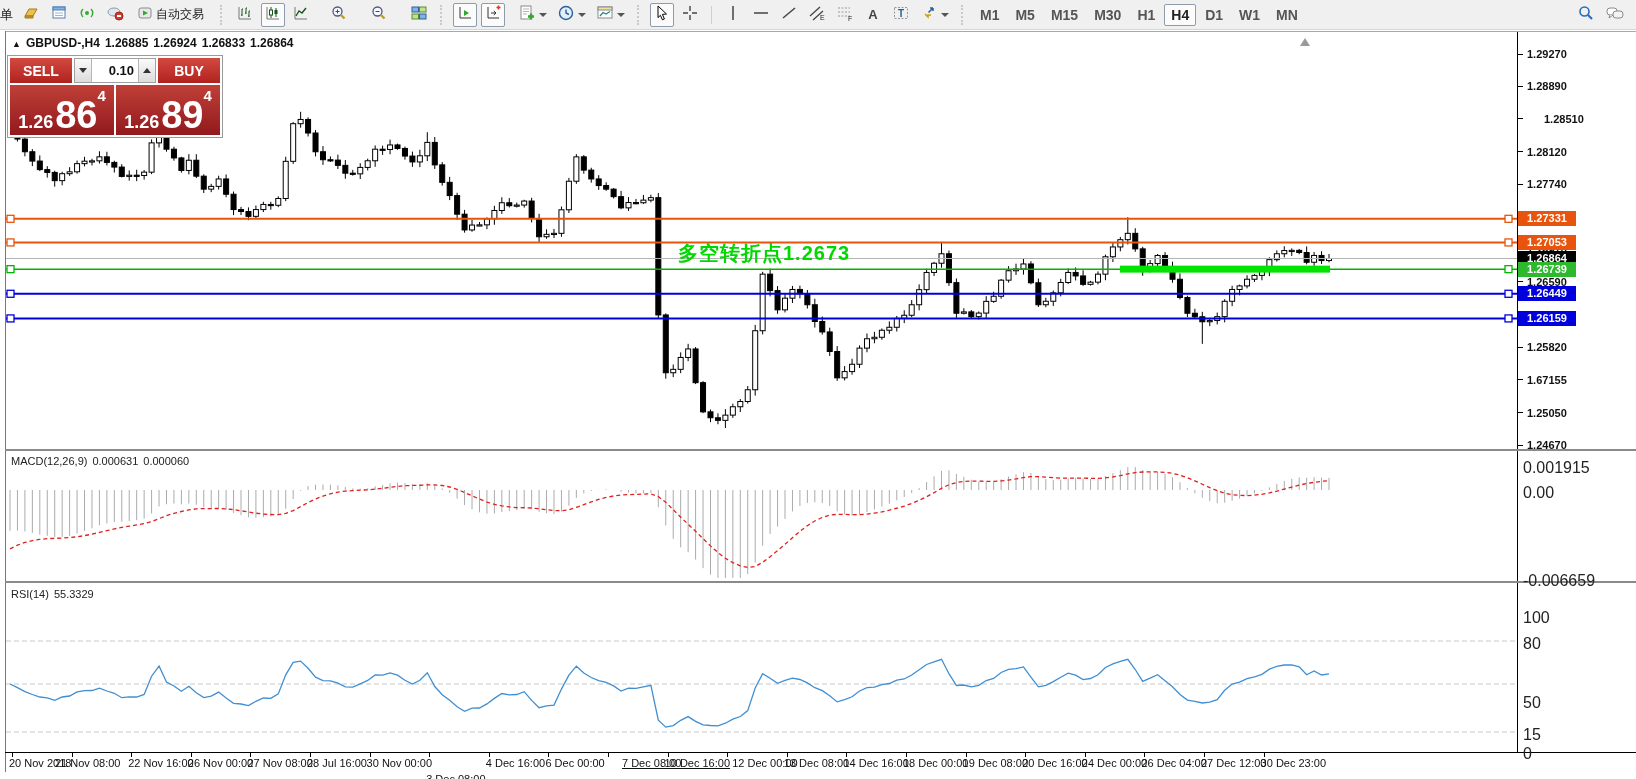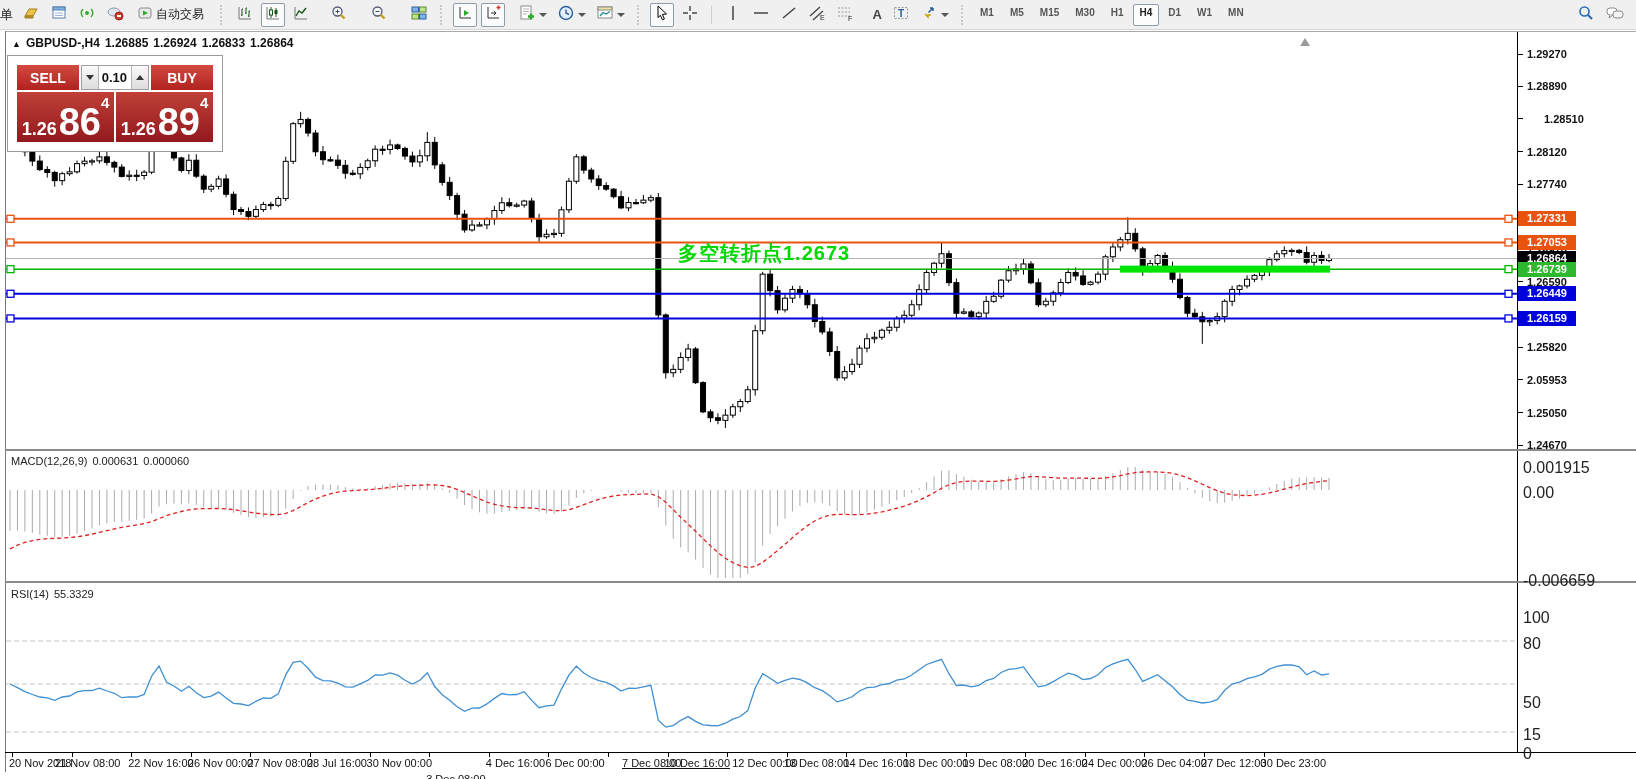--- a/index.html
+++ b/index.html
@@ -2,46 +2,46 @@
 <html><head>
 <meta charset="utf-8">
 <style>
 *{box-sizing:border-box;margin:0;padding:0}
 body{margin:0;background:#fff}
 #app{position:relative;width:1636px;height:779px;background:#fff;overflow:hidden;
      font-family:"Liberation Sans",sans-serif;-webkit-font-smoothing:antialiased}
 
 .toolbar{position:absolute;left:0;top:0;width:1636px;height:30px;background:#f0f0f0;
   border-bottom:1px solid #d6d6d6;display:flex;align-items:center;z-index:20}
-.tbtn{height:24px;min-width:24px;padding:0 2px;display:flex;align-items:center;justify-content:flex-end;
+.tbtn{height:24px;min-width:24px;padding:0 2px;display:flex;align-items:center;justify-content:center;
   border:1px solid transparent;border-radius:2px;margin:0 2px;color:#333;font-size:12px}
 .tbtn.pressed{background:#fbfbfb;border:1px solid #8e9bab}
 .grip{width:4px;height:20px;border-left:2px dotted #c9c9c9;margin:0 7px}
 .vsep{width:1px;height:18px;background:#cfcfcf;margin:0 7px}
-.tf-btn{height:22px;padding:2px 6px;font-size:10px;font-weight:bold;color:#555;border:1px solid transparent;
+.tf-btn{height:22px;padding:2px 6px;font-size:14px;font-weight:bold;color:#555;border:1px solid transparent;
   border-radius:2px;margin:12px 1px}
 .tf-btn.pressed{background:#fcfcfc;border:1px solid #8e9bab;color:#222}
 .autotrade{display:flex;align-items:center;gap:4px;font-size:12px;color:#222;padding:0 6px}
 .caret{width:0;height:0;border-left:4px solid transparent;border-right:4px solid transparent;
   border-top:4px solid #555;margin-left:3px}
 .newordertxt{font-size:13px;color:#222;margin:0 4px 0 0}
 
 .win-top{position:absolute;left:5px;top:31px;width:1631px;height:1px;background:#a8a8a8}
 .win-left{position:absolute;left:5px;top:31px;width:1px;height:741px;background:#787878}
 .axis-line{position:absolute;left:1517px;top:32px;width:1px;height:720px;background:#000}
 .sep1{position:absolute;left:5px;top:449px;width:1631px;height:2px;background:#8a8a8a}
 .sep2{position:absolute;left:5px;top:581px;width:1631px;height:2px;background:#8a8a8a}
 .sep3{position:absolute;left:5px;top:752px;width:1631px;height:1px;background:#000}
 svg.panel{position:absolute;background:transparent}
 
 .chart-title{position:absolute;left:12px;top:36px;font-size:12px;font-weight:bold;color:#111;z-index:6;
   display:flex;gap:5px;align-items:baseline}
 .chart-title .tri{font-size:9px}
 
-.qp{position:absolute;left:7px;top:55px;width:216px;z-index:8;border:1px solid #9a9a9a;background:#fff;padding:9px}
+.qp{position:absolute;left:7px;top:55px;width:216px;z-index:8;border:1px solid #9a9a9a;background:#fff;padding:2px}
 .qp-row1{display:flex;height:25px;gap:2px}
 .qp-btn{flex:0 0 62px;background:linear-gradient(#d24a40,#b1221f);color:#fff;font-size:14px;font-weight:bold;
   display:flex;align-items:center;justify-content:center}
 .qp-stepper{flex:1;display:flex;border:1px solid #a0a0a0}
 .step-btn{width:17px;background:linear-gradient(#fafafa,#dcdcdc);border-right:1px solid #b5b5b5;
   display:flex;align-items:center;justify-content:center}
 .step-btn:last-child{border-right:none;border-left:1px solid #b5b5b5}
 .tri-up{width:0;height:0;border-left:4px solid transparent;border-right:4px solid transparent;border-bottom:5px solid #333}
 .tri-dn{width:0;height:0;border-left:4px solid transparent;border-right:4px solid transparent;border-top:5px solid #333}
 .vol{flex:1;background:#fff;font-size:13px;font-weight:bold;color:#111;display:flex;align-items:center;
@@ -946,21 +946,21 @@
       <div class="ptick-label" style="top: 210.35px;">1.27360</div>
       <div class="ptick-dash" style="top: 249px;"></div>
       <div class="ptick-label" style="top: 243.5px;">1.26970</div>
       <div class="ptick-dash" style="top: 281.3px;"></div>
       <div class="ptick-label" style="top: 275.8px;">1.26590</div>
       <div class="ptick-dash" style="top: 314.45px;"></div>
       <div class="ptick-label" style="top: 308.95px;">1.26200</div>
       <div class="ptick-dash" style="top: 346.75px;"></div>
       <div class="ptick-label" style="top: 341.25px;">1.25820</div>
       <div class="ptick-dash" style="top: 379.05px;"></div>
-      <div class="ptick-label" style="top: 373.55px;">2.05953</div>
+      <div class="ptick-label" style="top: 373.55px;">1.67155</div>
       <div class="ptick-dash" style="top: 412.2px;"></div>
       <div class="ptick-label" style="top: 406.7px;">1.25050</div>
       <div class="ptick-dash" style="top: 444.5px;"></div>
       <div class="ptick-label" style="top: 439px;">1.24670</div>
       <div class="ptag" style="top: 211.315px; background: rgb(232, 84, 14);">1.27331</div>
       <div class="ptag" style="top: 234.945px; background: rgb(232, 84, 14);">1.27053</div>
       <div class="ptag" style="top: 251.01px; background: rgb(0, 0, 0);">1.26864</div>
       <div class="ptag" style="top: 261.635px; background: rgb(45, 184, 45);">1.26739</div>
       <div class="ptag" style="top: 286.285px; background: rgb(0, 0, 221);">1.26449</div>
       <div class="ptag" style="top: 310.935px; background: rgb(0, 0, 221);">1.26159</div>

